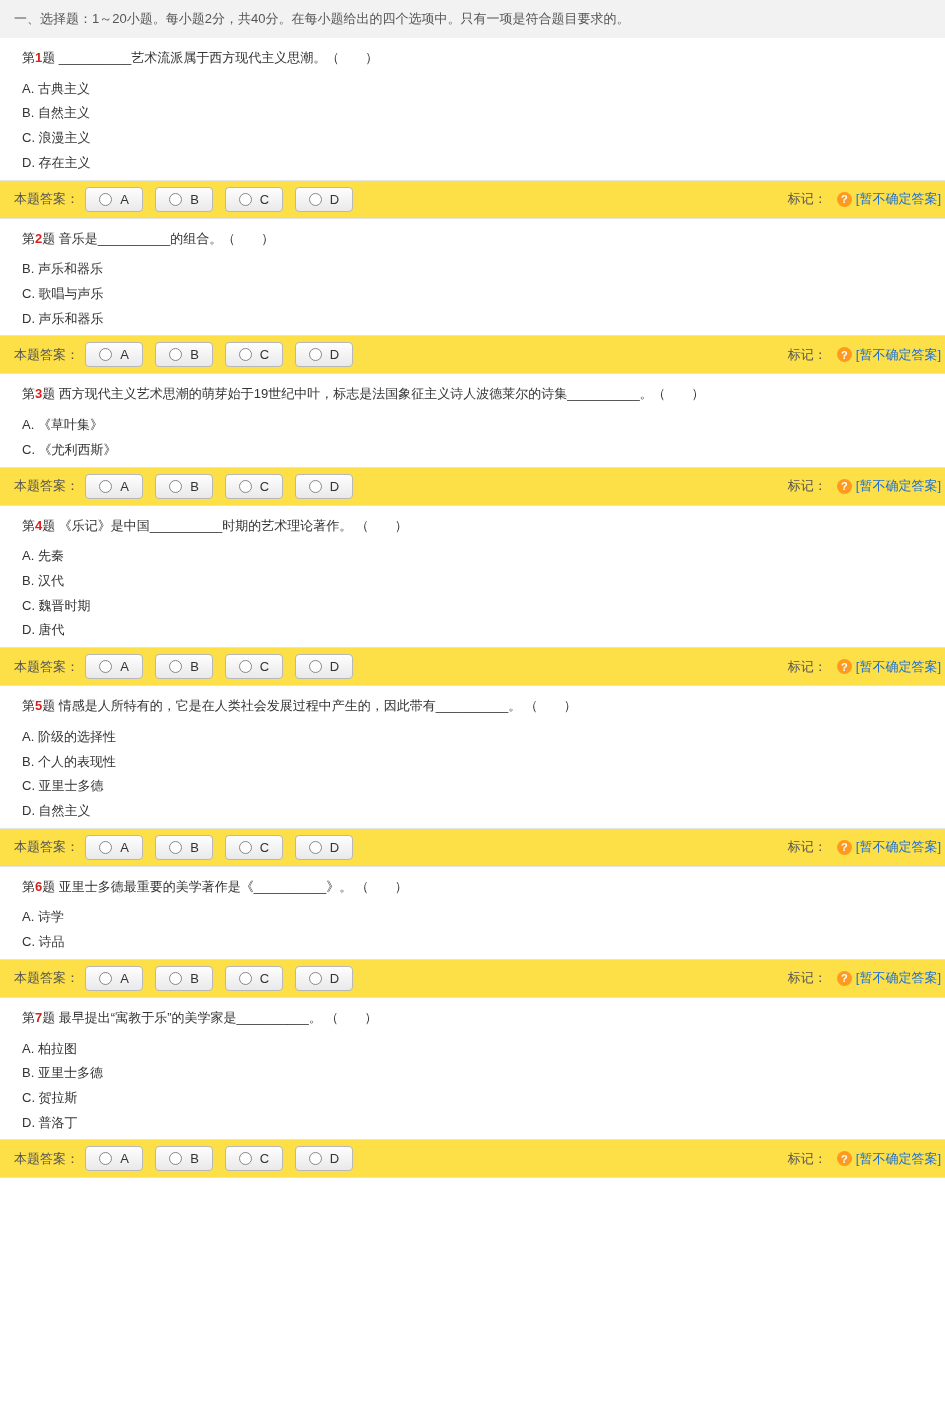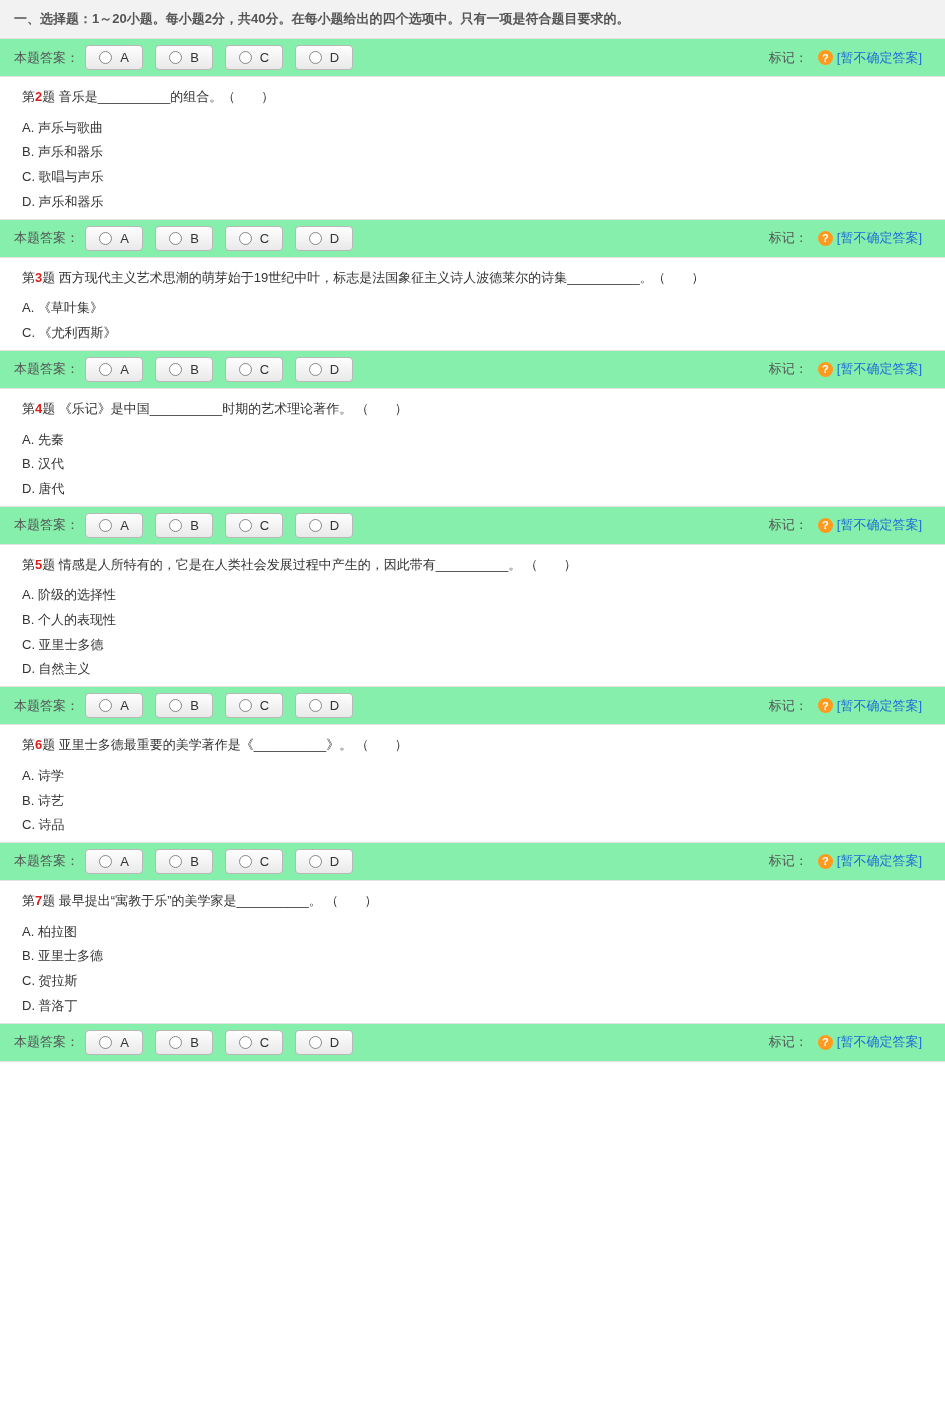--- a/index.html
+++ b/index.html
@@ -9,21 +9,21 @@
     font-size: 13px;
     color: #333;
     background: #fff;
     width: 945px;
   }
   .section-header {
     background: #f2f2f2;
     padding: 10px 14px;
     font-size: 13px;
     color: #555;
-    font-weight: bold;
+    font-weight: normal;
   }
   .question-block {
     padding: 10px 22px 4px 22px;
   }
   .question-title {
     margin-bottom: 8px;
     line-height: 1.6;
   }
   .q-prefix {
     color: #333;
@@ -32,24 +32,24 @@
     color: #d9201c;
     font-weight: bold;
   }
   .options {
     line-height: 1.9;
   }
   .option-line {
     color: #333;
   }
   .answer-bar {
-    background: #86efac;
+    background: #fde047;
     border-top: 1px solid #e3e3e3;
     border-bottom: 1px solid #e3e3e3;
-    padding: 6px 23px 6px 14px;
+    padding: 6px 4px 6px 14px;
     display: flex;
     align-items: center;
     justify-content: space-between;
   }
   .answer-left {
     display: flex;
     align-items: center;
   }
   .answer-label {
     color: #555;
@@ -105,20 +105,29 @@
     color: #1e6fd8;
     cursor: pointer;
   }
 </style>
 </head>
 <body>
 
 <div class="section-header">一、选择题：1～20小题。每小题2分，共40分。在每小题给出的四个选项中。只有一项是符合题目要求的。</div>
 
 <div id="questions-container">
+    <div class="question-block">
+      <div class="question-title"><span class="q-prefix">第</span><span class="q-num">1</span><span class="q-prefix">题</span><span>  __________艺术流派属于西方现代主义思潮。（　　）</span></div>
+      <div class="options">
+        <div class="option-line">A. 古典主义</div>
+        <div class="option-line">B. 自然主义</div>
+        <div class="option-line">C. 浪漫主义</div>
+        <div class="option-line">D. 存在主义</div>
+      </div>
+    </div>
     <div class="answer-bar">
       <div class="answer-left">
         <span class="answer-label">本题答案：</span>
         <div class="answer-btn">
           <span class="radio-circle"></span>
           <span>A</span>
         </div>
         <div class="answer-btn">
           <span class="radio-circle"></span>
           <span>B</span>
@@ -134,21 +143,20 @@
       </div>
       <div class="answer-right">
         <span class="mark-label">标记：</span>
         <span class="help-icon">?</span>
         <span class="unsure-link">[暂不确定答案]</span>
       </div>
     </div>
     <div class="question-block">
       <div class="question-title"><span class="q-prefix">第</span><span class="q-num">2</span><span class="q-prefix">题</span><span>  音乐是__________的组合。（　　）</span></div>
       <div class="options">
-        <div class="option-line">A. 声乐与歌曲</div>
         <div class="option-line">B. 声乐和器乐</div>
         <div class="option-line">C. 歌唱与声乐</div>
         <div class="option-line">D. 声乐和器乐</div>
       </div>
     </div>
     <div class="answer-bar">
       <div class="answer-left">
         <span class="answer-label">本题答案：</span>
         <div class="answer-btn">
           <span class="radio-circle"></span>
@@ -204,20 +212,21 @@
         <span class="mark-label">标记：</span>
         <span class="help-icon">?</span>
         <span class="unsure-link">[暂不确定答案]</span>
       </div>
     </div>
     <div class="question-block">
       <div class="question-title"><span class="q-prefix">第</span><span class="q-num">4</span><span class="q-prefix">题</span><span>  《乐记》是中国__________时期的艺术理论著作。 （　　）</span></div>
       <div class="options">
         <div class="option-line">A. 先秦</div>
         <div class="option-line">B. 汉代</div>
+        <div class="option-line">C. 魏晋时期</div>
         <div class="option-line">D. 唐代</div>
       </div>
     </div>
     <div class="answer-bar">
       <div class="answer-left">
         <span class="answer-label">本题答案：</span>
         <div class="answer-btn">
           <span class="radio-circle"></span>
           <span>A</span>
         </div>
@@ -272,21 +281,20 @@
       <div class="answer-right">
         <span class="mark-label">标记：</span>
         <span class="help-icon">?</span>
         <span class="unsure-link">[暂不确定答案]</span>
       </div>
     </div>
     <div class="question-block">
       <div class="question-title"><span class="q-prefix">第</span><span class="q-num">6</span><span class="q-prefix">题</span><span>  亚里士多德最重要的美学著作是《__________》。 （　　）</span></div>
       <div class="options">
         <div class="option-line">A. 诗学</div>
-        <div class="option-line">B. 诗艺</div>
         <div class="option-line">C. 诗品</div>
       </div>
     </div>
     <div class="answer-bar">
       <div class="answer-left">
         <span class="answer-label">本题答案：</span>
         <div class="answer-btn">
           <span class="radio-circle"></span>
           <span>A</span>
         </div>

